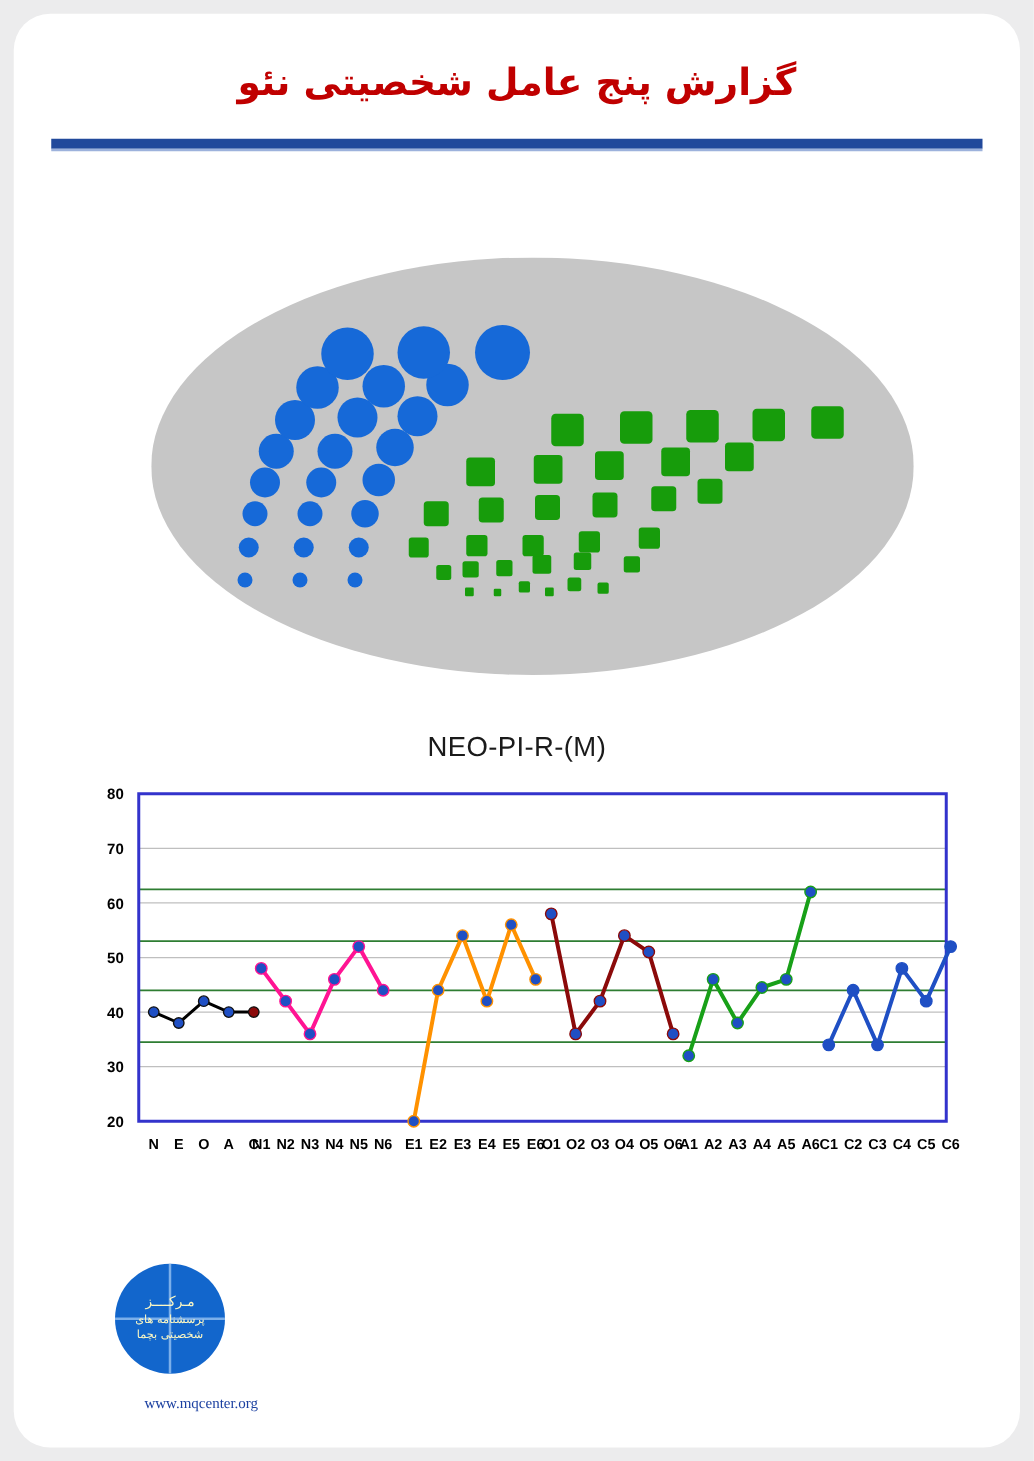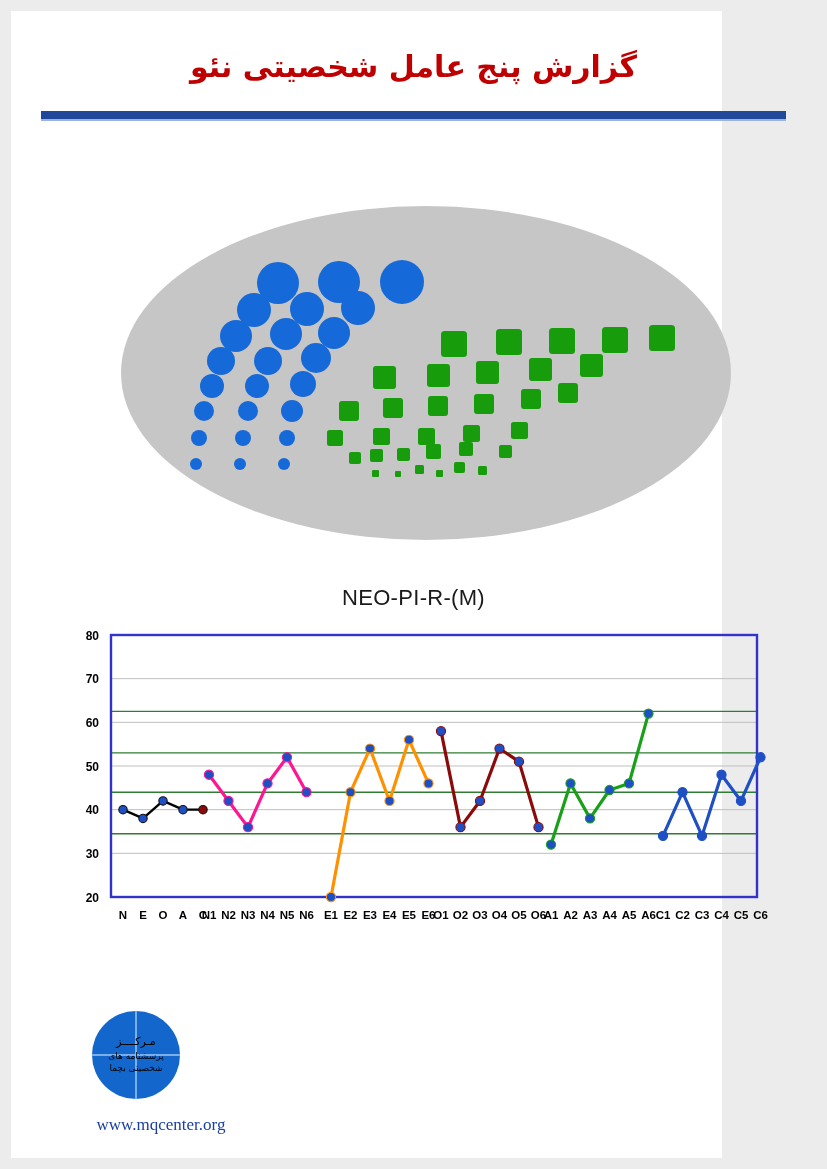--- a/index.html
+++ b/index.html
@@ -7,22 +7,23 @@
   body{
     width:827px;height:1169px;
     background:#ececed;
     font-family:"Liberation Sans","DejaVu Sans",sans-serif;
     overflow:hidden;
     position:relative;
   }
   #page{
     position:absolute;
     left:11px; top:11px;
-    width:711px; height:1147px;
+    width:805px; height:1147px;
     background:#ffffff;
+    border-radius:29px;
   }
 
   
   #header-title{
     position:absolute;
     left:0; top:38px;
     width:805px;
     text-align:center;
     direction:rtl;
     font-family:"DejaVu Sans","Liberation Sans",sans-serif;
@@ -92,35 +93,35 @@
   #logo-seam-h{ left:0; top:43px; width:88px; height:2px; }
   #logo-text{
     position:absolute;
     left:0; top:0;
     width:88px; height:88px;
     display:flex;
     flex-direction:column;
     align-items:center;
     justify-content:center;
     direction:rtl;
-    color:#000000;
+    color:#fef9c3;
     font-family:"DejaVu Sans","Liberation Sans",sans-serif;
     line-height:1.35;
     text-align:center;
   }
   #logo-line1{ font-size:11px; letter-spacing:1px; }
   #logo-line2{ font-size:9px;text-align:center; }
   #logo-line3{ font-size:9px; }
   #logo-url{
     position:absolute;
     left:0; top:104px;
     width:190px;
     text-align:center;
     font-family:"Liberation Serif","DejaVu Serif",serif;
-    font-size:17px;
+    font-size:12px;
     color:#1A3FA0;
   }
 </style>
 </head>
 <body>
 
 <div id="page">
 
   <div id="header-title">گزارش پنج عامل شخصیتی نئو</div>
   <div id="header-rule"></div>

